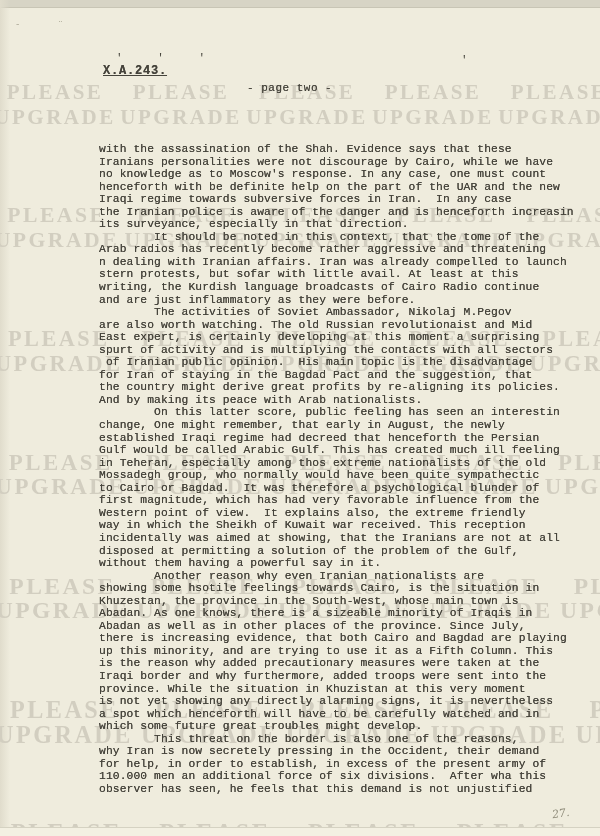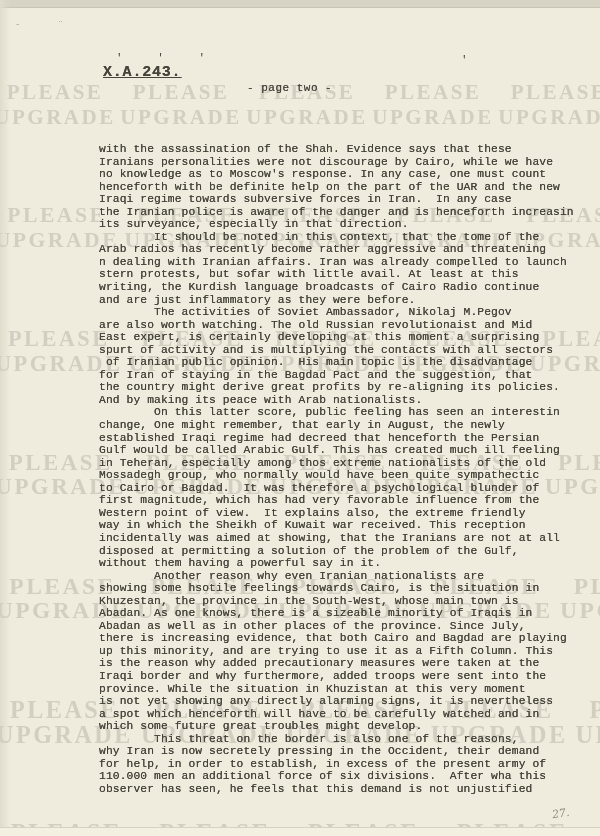--- a/index.html
+++ b/index.html
@@ -21,21 +21,21 @@
     font-family:"Liberation Serif","DejaVu Serif",serif;font-weight:bold;
     color:var(--watermark,#d2cec0);letter-spacing:2.5px;}
   .wm-row span{display:inline-block;text-align:center;}
   .content{position:absolute;left:0;top:0;width:600px;height:836px;}
   .corner-specks{position:absolute;left:15px;top:20px;font-size:9px;
     color:#a8a492;letter-spacing:16px;}
   .stray-ticks{position:absolute;left:116px;top:52px;font-size:11px;
     color:var(--ink,#45433b);letter-spacing:14px;}
   .stray-tick-right{position:absolute;left:461px;top:54px;font-size:11px;
     color:var(--ink,#45433b);}
-  .ref{position:absolute;left:103px;top:64px;font-size:15px;font-weight:bold;
+  .ref{position:absolute;left:103px;top:64px;font-size:12px;font-weight:bold;
     color:var(--ink,#45433b);text-decoration:underline;letter-spacing:0.8px;
     text-shadow:0 0 0.5px rgba(50,48,40,0.8);}
   .page-label{position:absolute;left:247px;top:82px;font-size:11px;
     color:var(--ink,#45433b);letter-spacing:0.5px;
     text-shadow:0 0 0.5px rgba(50,48,40,0.7);}
   pre.bodytext{
     position:absolute;left:99px;top:143px;margin:0;
     font-family:"Liberation Mono","DejaVu Sans Mono",monospace;
     font-size:11.3px;line-height:12.55px;letter-spacing:0.1px;
     color:var(--ink,#45433b);white-space:pre;

